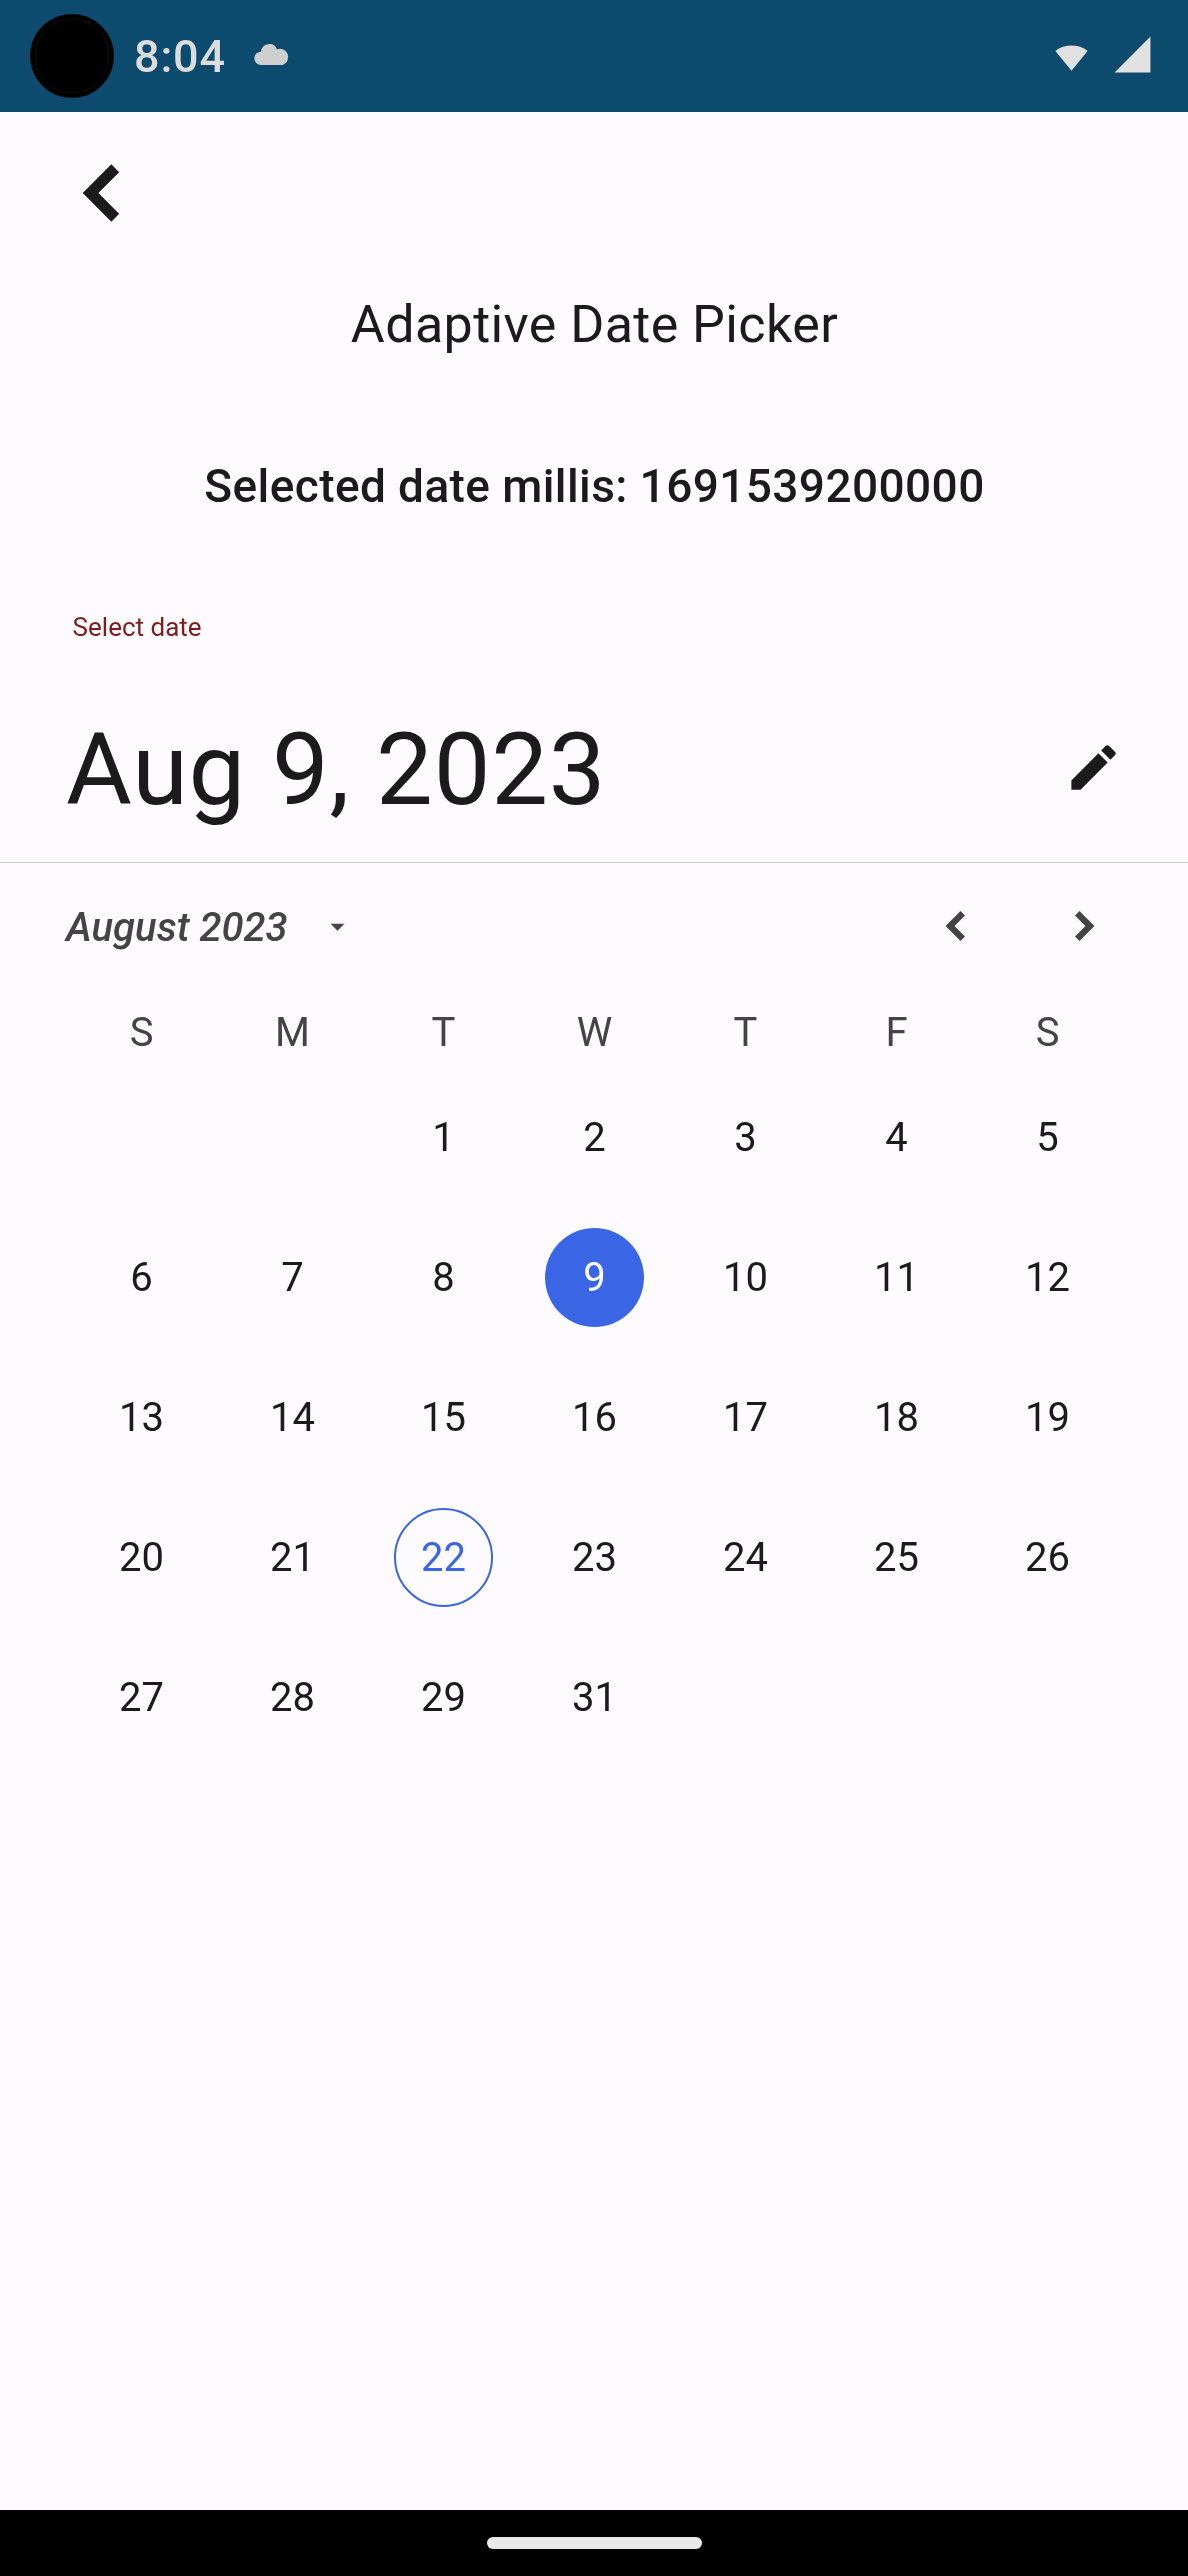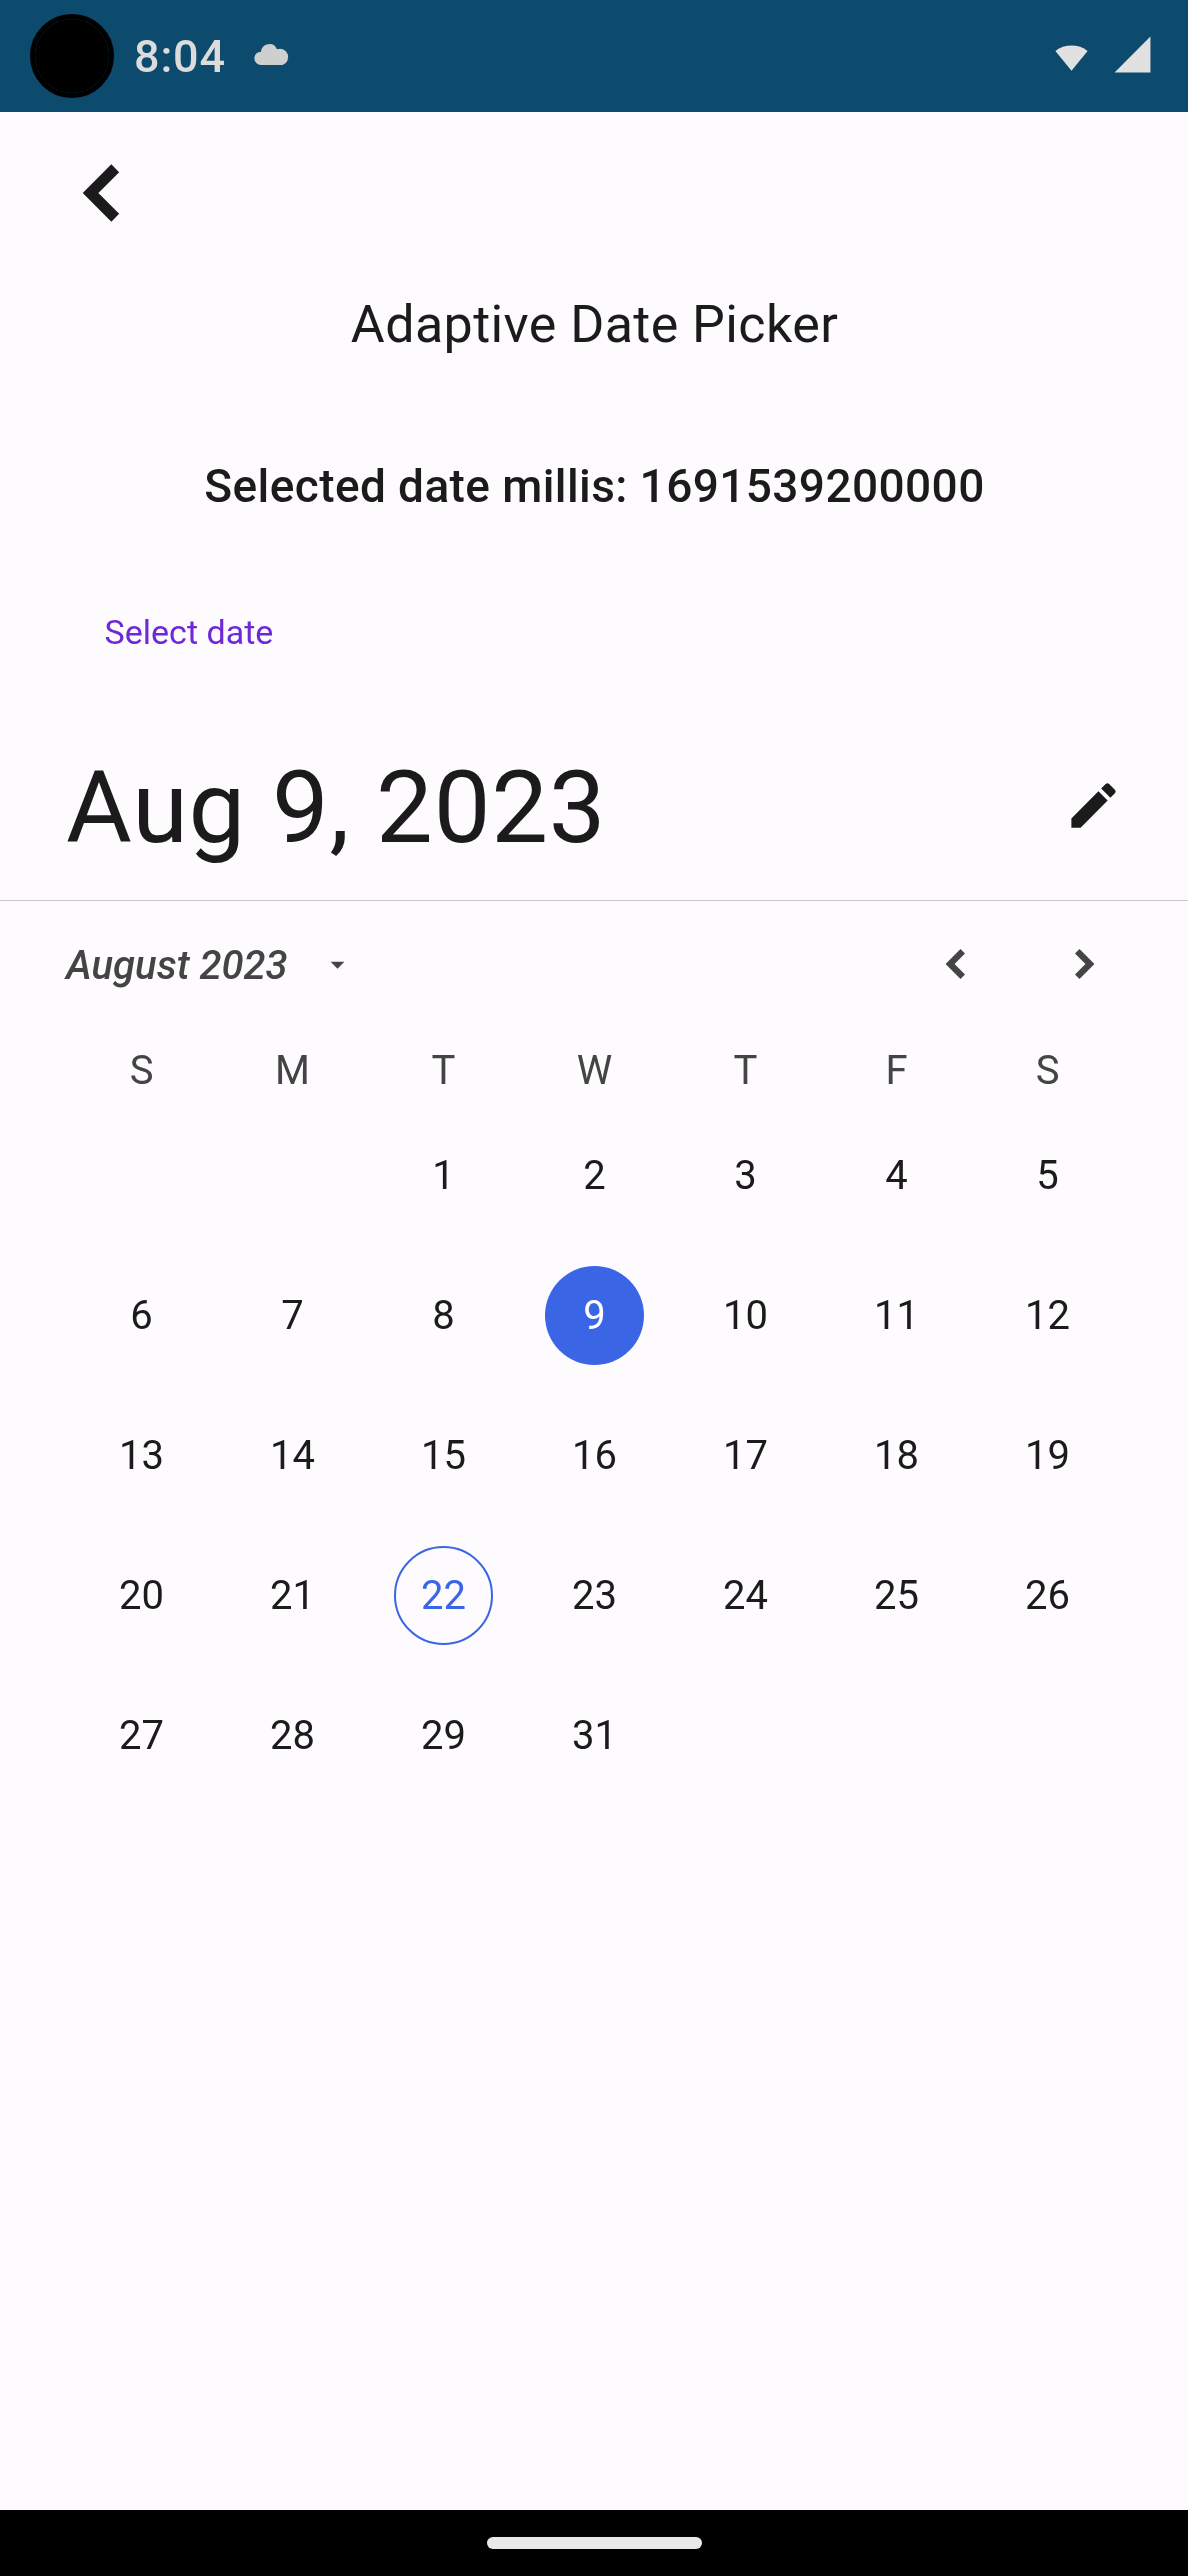--- a/index.html
+++ b/index.html
@@ -45,31 +45,30 @@
 
   .title-block { text-align:center; padding-top: 16.5px; }
   .page-title { font-size: 52px; font-weight: 400; letter-spacing:0.4px; }
   .milli-line { font-size: 46px; font-weight: 500; margin-top: 104px; letter-spacing:0.4px; }
 
   .picker {
     margin-top: 99px;
     padding: 0 66px;
   }
   .select-label {
-    font-size: 34px;
-    color: #6d28d9;
+    font-size: 26px;
+    color: #7f1d1d;
     font-weight: 400;
     padding-left: 6.6px;
-    margin-left: 32px;
   }
   .headline-row {
     display:flex;
     align-items:center;
     justify-content:space-between;
-    margin-top: 96px;
+    margin-top: 68px;
     padding-bottom: 33px;
   }
   .headline-date {
     font-size: 101px;
     font-weight: 400;
     letter-spacing: 0.8px;
     color:#1b1b1b;
   }
   .edit-btn svg { width:59px; height:59px; fill:#1b1b1b; }
   .divider {

